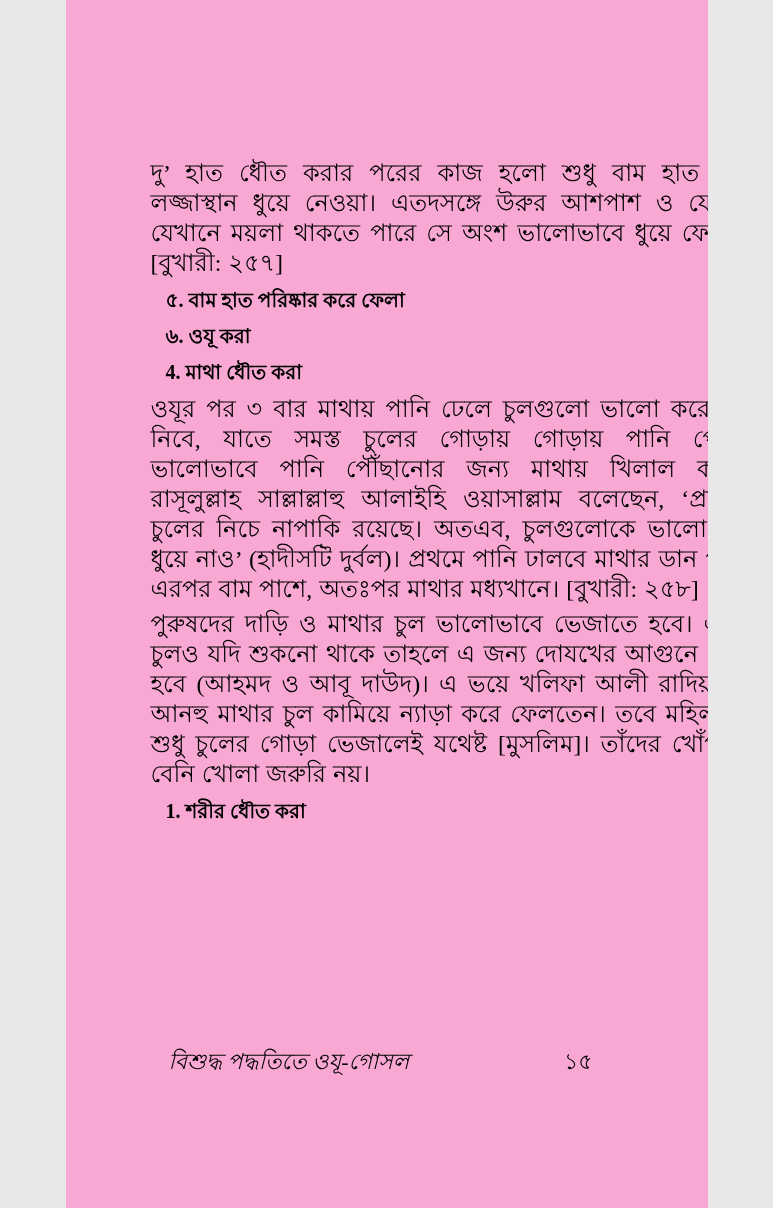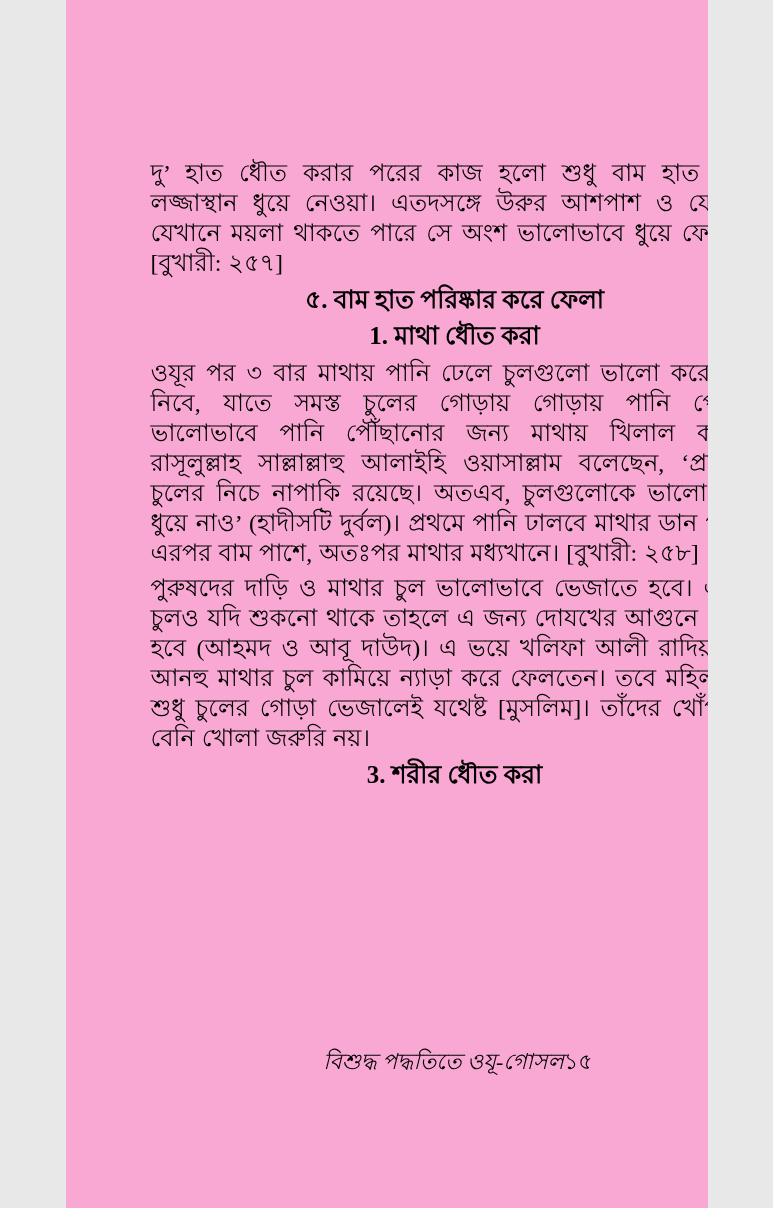--- a/index.html
+++ b/index.html
@@ -24,33 +24,33 @@
     width: 608px;
   }
   .para {
     font-size: 24px;
     line-height: 30px;
     text-align: justify;
     margin: 0 0 5px 0;
     word-spacing: 1px;
   }
   .heading {
-    font-size: 25px;
+    font-size: 20px;
     line-height: 28px;
     font-weight: 700;
-    margin: 8px 0 8px 0;
-    text-align: center;
+    margin: 8px 0 8px 15px;
+    text-align: left;
   }
   .footer {
     position: absolute;
     left: 103px;
     right: 115px;
     top: 1048px;
     display: flex;
-    justify-content: flex-end;
+    justify-content: space-between;
     align-items: baseline;
     font-size: 22px;
     line-height: 28px;
   }
   .footer-title {
     font-style: italic;
   }
   .footer-page {
     font-style: normal;
     font-family: Liberation Mono, monospace;
@@ -61,29 +61,30 @@
 
 <div class="page">
 
   <div class="content">
 
     <p class="para">দু’ হাত ধৌত করার পরের কাজ হলো শুধু বাম হাত দিয়ে লজ্জাস্থান ধুয়ে নেওয়া। এতদসঙ্গে উরুর আশপাশ ও যেখানে যেখানে ময়লা থাকতে পারে সে অংশ ভালোভাবে ধুয়ে ফেলবে। [বুখারী: ২৫৭]</p>
 
     <h2 class="heading">৫. বাম হাত পরিষ্কার করে ফেলা</h2>
 
 
+    <h2 class="heading">৬. ওযূ করা</h2>
 
 
-    <h2 class="heading">1. মাথা ধৌত করা</h2>
+    <h2 class="heading">4. মাথা ধৌত করা</h2>
 
     <p class="para">ওযূর পর ৩ বার মাথায় পানি ঢেলে চুলগুলো ভালো করে ধুয়ে নিবে, যাতে সমস্ত চুলের গোড়ায় গোড়ায় পানি পৌঁছে। ভালোভাবে পানি পৌঁছানোর জন্য মাথায় খিলাল করবে। রাসূলুল্লাহ সাল্লাল্লাহু আলাইহি ওয়াসাল্লাম বলেছেন, ‘প্রত্যেক চুলের নিচে নাপাকি রয়েছে। অতএব, চুলগুলোকে ভালো করে ধুয়ে নাও’ (হাদীসটি দুর্বল)। প্রথমে পানি ঢালবে মাথার ডান পাশে, এরপর বাম পাশে, অতঃপর মাথার মধ্যখানে। [বুখারী: ২৫৮]</p>
 
     <p class="para">পুরুষদের দাড়ি ও মাথার চুল ভালোভাবে ভেজাতে হবে। একটি চুলও যদি শুকনো থাকে তাহলে এ জন্য দোযখের আগুনে ফেলা হবে (আহমদ ও আবূ দাউদ)। এ ভয়ে খলিফা আলী রাদিয়াল্লাহু আনহু মাথার চুল কামিয়ে ন্যাড়া করে ফেলতেন। তবে মহিলাদের শুধু চুলের গোড়া ভেজালেই যথেষ্ট [মুসলিম]। তাঁদের খোঁপা বা বেনি খোলা জরুরি নয়।</p>
 
-    <h2 class="heading">3. শরীর ধৌত করা</h2>
+    <h2 class="heading">1. শরীর ধৌত করা</h2>
 
 
   </div>
 
   <div class="footer">
     <span class="footer-title">বিশুদ্ধ পদ্ধতিতে ওযূ-গোসল</span>
     <span class="footer-page">১৫</span>
   </div>
 
 </div>

